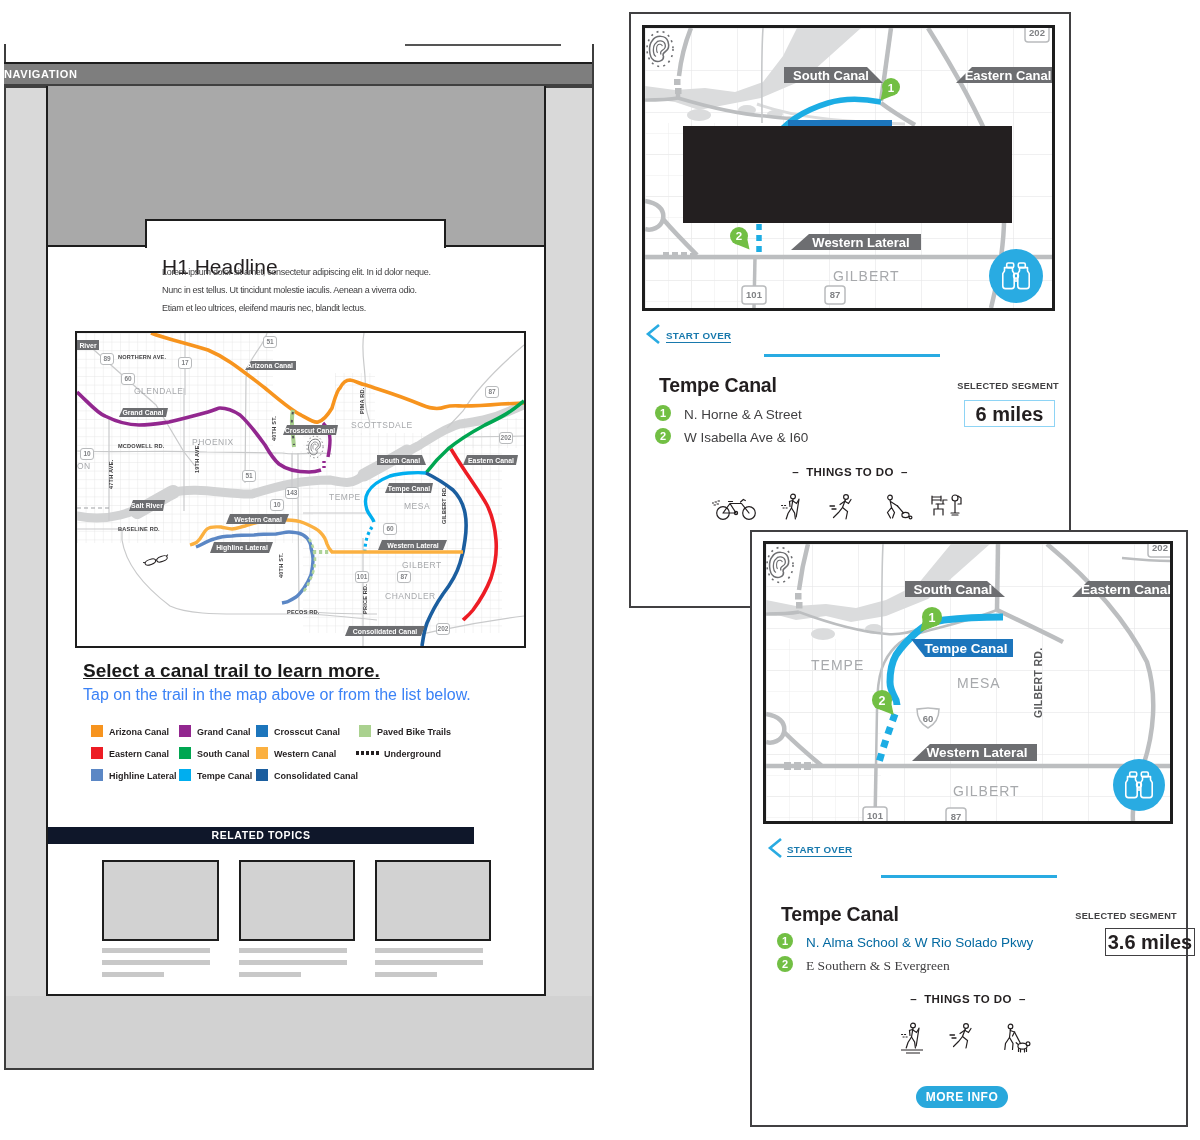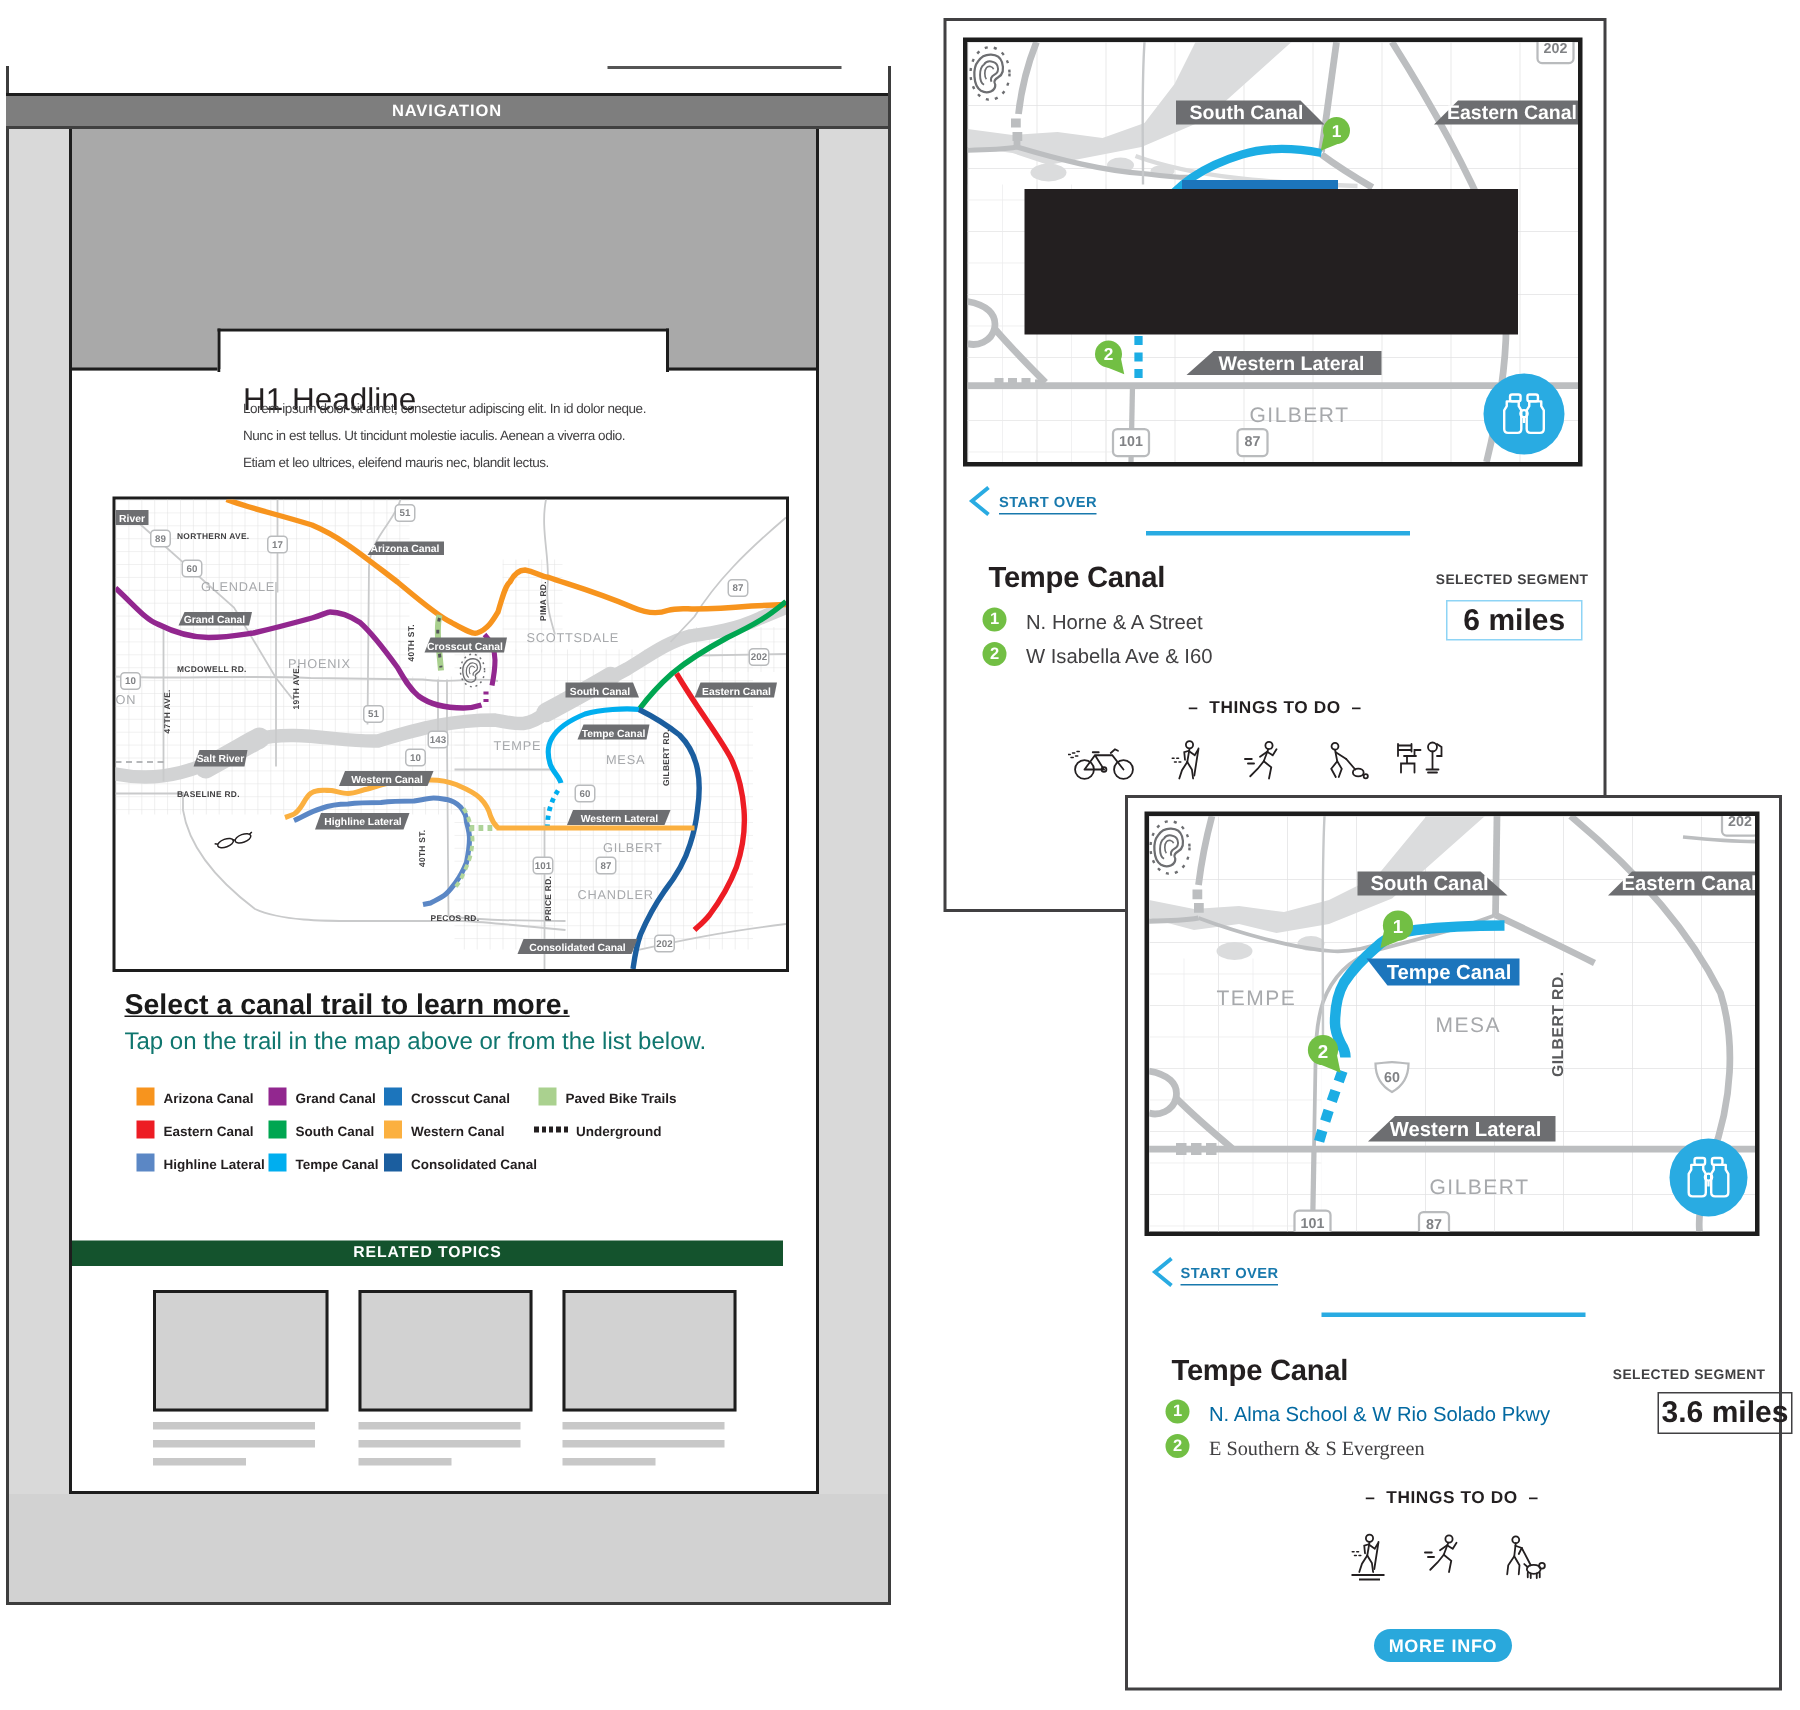--- a/index.html
+++ b/index.html
@@ -93,21 +93,21 @@
 </svg>
 
 <div class="abs" style="left:4px;top:44px;width:586px;height:1024px;background:#ffffff;border-left:2px solid #3d3d3d;border-right:2px solid #3d3d3d;border-bottom:2px solid #3d3d3d;"></div>
 
 <div class="abs" style="left:6px;top:86px;width:586px;height:982px;background:#d9d9d9;"></div>
 
 <div class="abs" style="left:6px;top:996px;width:586px;height:72px;background:#d2d2d2;"></div>
 
 <div class="abs" style="left:405px;top:44px;width:156px;height:0;border-top:2px solid #555;"></div>
 
-<div class="abs" style="left:4px;top:62px;width:588px;height:20px;background:#7e7e7e;border-top:2px solid #1d1d1d;border-bottom:2px solid #404040;color:#fff;font-weight:bold;font-size:11px;letter-spacing:0.6px;text-align:center;line-height:20px;">NAVIGATION</div>
+<div class="abs" style="left:4px;top:62px;width:588px;height:20px;background:#7e7e7e;border-top:2px solid #1d1d1d;border-bottom:4px solid #404040;color:#fff;font-weight:bold;font-size:11px;letter-spacing:0.6px;text-align:left;line-height:20px;">NAVIGATION</div>
 
 <div class="abs" style="left:46px;top:86px;width:496px;height:908px;background:#ffffff;border:2px solid #1d1d1d;border-top:none;"></div>
 
 <div class="abs" style="left:48px;top:86px;width:496px;height:161px;background:#a9a9a9;border-bottom:2px solid #1d1d1d;box-sizing:border-box;"></div>
 
 <div class="abs" style="left:145px;top:219px;width:297px;height:27px;background:#ffffff;border:2px solid #1d1d1d;border-bottom:none;"></div>
 <div class="abs" style="left:147px;top:246px;width:297px;height:6px;background:#ffffff;"></div>
 
 <div class="abs" style="left:162px;top:255px;font-size:21px;font-weight:normal;color:#231f20;">H1 Headline</div>
 
@@ -361,21 +361,21 @@
           <use href="#shld"></use>
           <text y="2.3">202</text>
         </g>
 </g>
 </svg>
 
 </div>
 
 <div class="abs" style="left:83px;top:660px;font-size:19px;font-weight:bold;color:#1a1a1a;text-decoration:underline;">Select a canal trail to learn more.</div>
 
-<div class="abs" style="left:83px;top:686px;font-size:16px;color:#0f766e;">Tap on the trail in the map above or from the list below.</div>
+<div class="abs" style="left:83px;top:686px;font-size:16px;color:#3b82f6;">Tap on the trail in the map above or from the list below.</div>
 
 <div class="abs" style="left:91px;top:725px;width:12px;height:12px;background:#f7941e;"></div>
 <div class="abs" style="left:109px;top:727px;font-size:9px;font-weight:bold;color:#231f20;white-space:nowrap;">Arizona Canal</div>
 
 <div class="abs" style="left:179px;top:725px;width:12px;height:12px;background:#92278f;"></div>
 <div class="abs" style="left:197px;top:727px;font-size:9px;font-weight:bold;color:#231f20;white-space:nowrap;">Grand Canal</div>
 
 <div class="abs" style="left:256px;top:725px;width:12px;height:12px;background:#1c75bc;"></div>
 <div class="abs" style="left:274px;top:727px;font-size:9px;font-weight:bold;color:#231f20;white-space:nowrap;">Crosscut Canal</div>
 
@@ -396,21 +396,21 @@
 
 <div class="abs" style="left:91px;top:769px;width:12px;height:12px;background:#5b87c5;"></div>
 <div class="abs" style="left:109px;top:771px;font-size:9px;font-weight:bold;color:#231f20;white-space:nowrap;">Highline Lateral</div>
 
 <div class="abs" style="left:179px;top:769px;width:12px;height:12px;background:#00aeef;"></div>
 <div class="abs" style="left:197px;top:771px;font-size:9px;font-weight:bold;color:#231f20;white-space:nowrap;">Tempe Canal</div>
 
 <div class="abs" style="left:256px;top:769px;width:12px;height:12px;background:#1b5e9f;"></div>
 <div class="abs" style="left:274px;top:771px;font-size:9px;font-weight:bold;color:#231f20;white-space:nowrap;">Consolidated Canal</div>
 
-<div class="abs" style="left:48px;top:827px;width:474px;height:17px;background:#14532d;color:#fff;font-weight:bold;font-size:10.5px;letter-spacing:0.6px;text-align:center;line-height:17px;">RELATED TOPICS</div>
+<div class="abs" style="left:48px;top:827px;width:426px;height:17px;background:#0f172a;color:#fff;font-weight:bold;font-size:10.5px;letter-spacing:0.6px;text-align:center;line-height:17px;">RELATED TOPICS</div>
 
 <div class="abs" style="left:102px;top:860px;width:113px;height:77px;background:#d2d2d2;border:2px solid #1d1d1d;"></div>
 
 <div class="abs" style="left:239px;top:860px;width:112px;height:77px;background:#d2d2d2;border:2px solid #1d1d1d;"></div>
 
 <div class="abs" style="left:375px;top:860px;width:112px;height:77px;background:#d2d2d2;border:2px solid #1d1d1d;"></div>
 
 <div class="abs" style="left:102px;top:948px;width:108px;height:5px;background:#c8c8c8;"></div>
 <div class="abs" style="left:102px;top:960px;width:108px;height:5px;background:#c8c8c8;"></div>
 <div class="abs" style="left:102px;top:972px;width:62px;height:5px;background:#c8c8c8;"></div>

